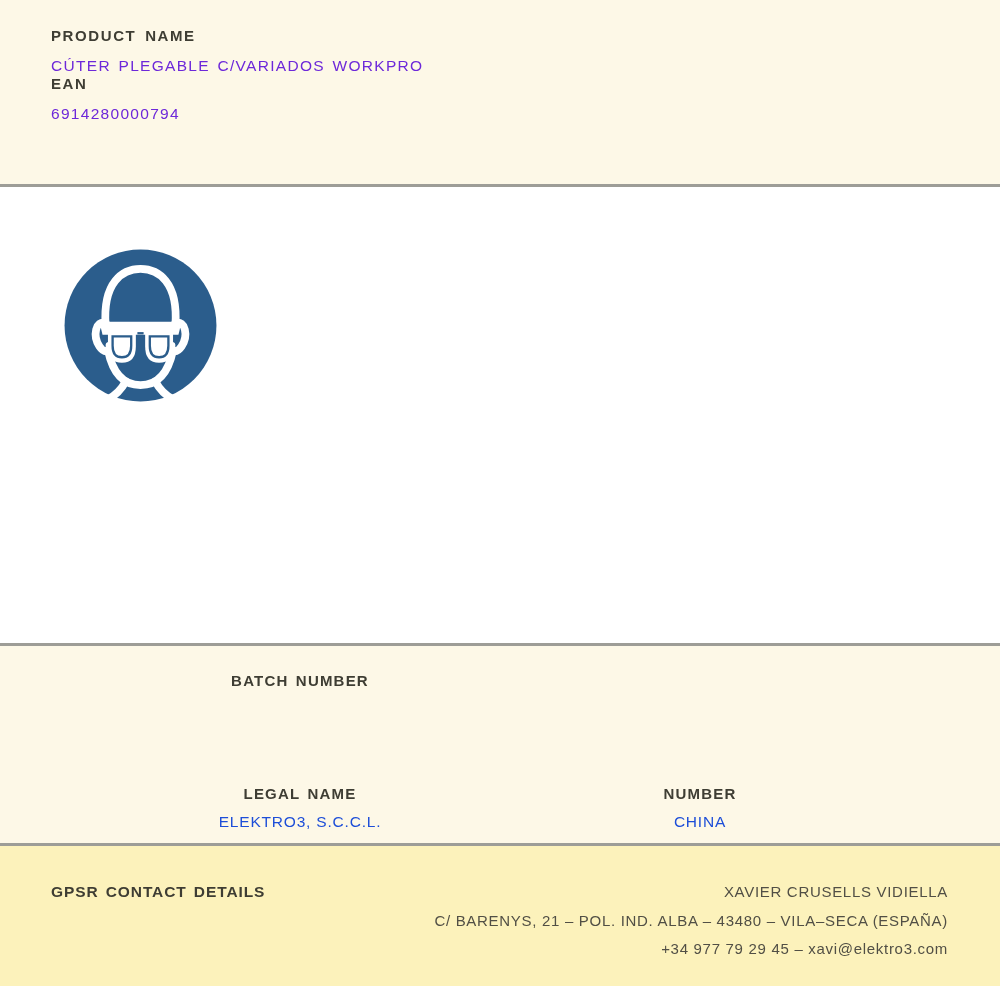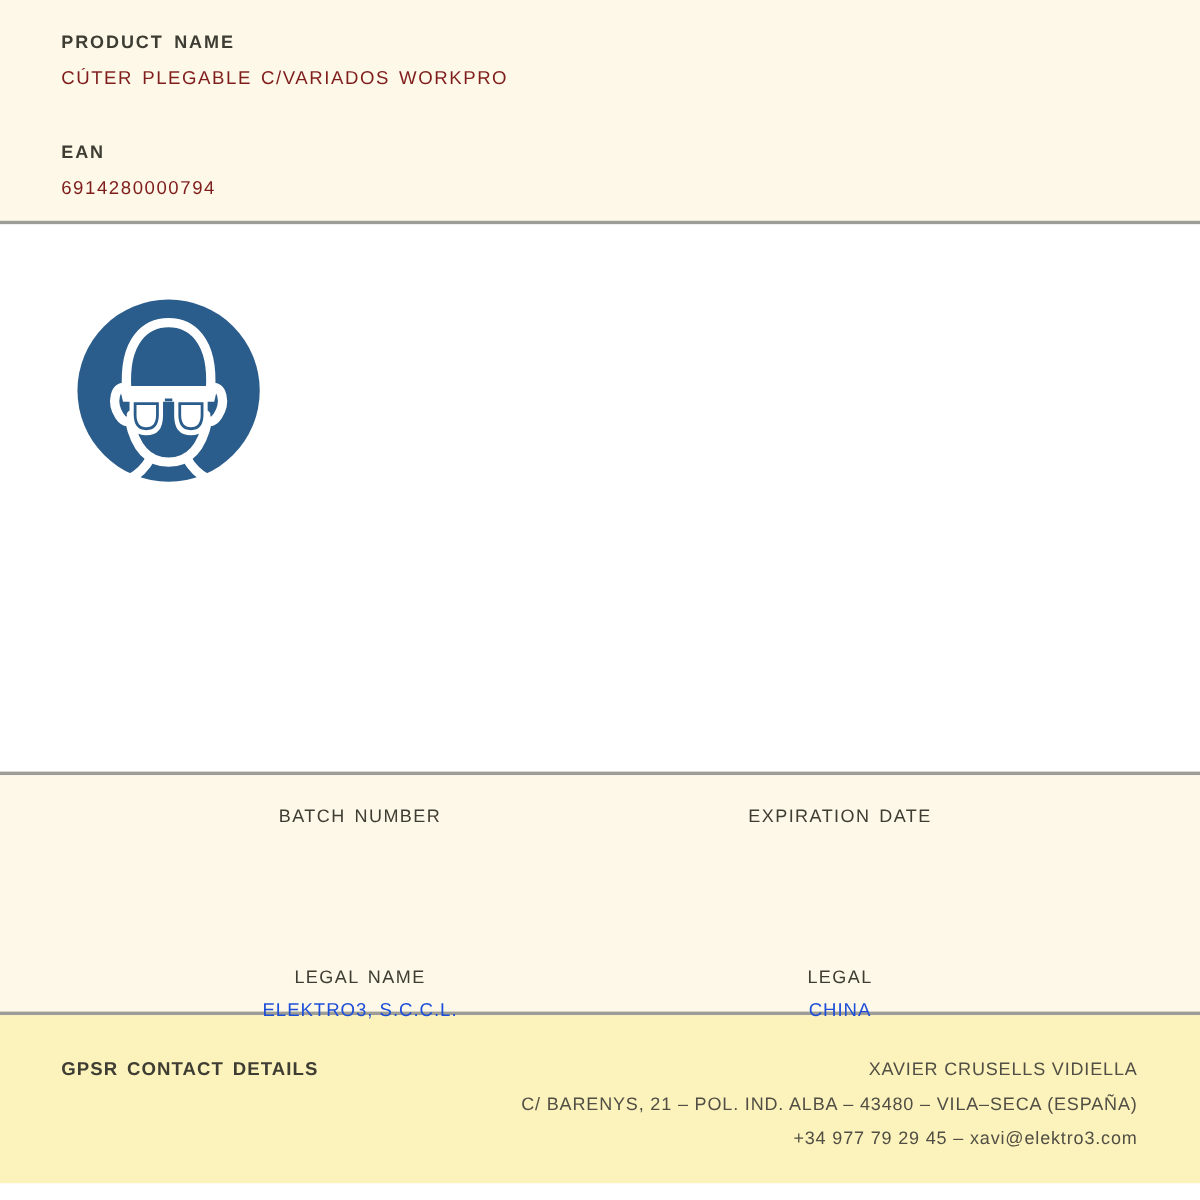--- a/index.html
+++ b/index.html
@@ -14,35 +14,35 @@
   .divider-border { border-bottom: 3px solid #9d9d97; }
 
   
   .sec-top { background: #fdf8e7; height: 187px; padding: 27px 74px 0 51px; }
   .field-label {
     font-size: 15px; font-weight: bold; letter-spacing: 1.6px; word-spacing: 3px;
     color: #3e3d33;
   }
   .field-value {
     font-size: 15.5px; letter-spacing: 1.3px; word-spacing: 2px;
-    color: #7f1d1d; margin-top: 13px;
+    color: #6d28d9; margin-top: 13px;
   }
-  .field-block + .field-block { margin-top: 44px; }
+  .field-block + .field-block { }
 
   
   .sec-white { background: #ffffff; height: 459px; padding: 61px 0 0 63px; }
   .picto { width: 155px; height: 155px; display: block; }
 
   
   .sec-details { background: #fdf8e7; height: 200px; padding: 26px 100px 0 100px; }
   .details-row { display: grid; grid-template-columns: 1fr 1fr; }
-  .details-row.second { margin-top: 88px; }
+  .details-row.second { margin-top: 67px; }
   .detail-cell { text-align: center; }
   .detail-label {
-    font-size: 15px; font-weight: normal; letter-spacing: 1.2px; word-spacing: 2px;
+    font-size: 15px; font-weight: bold; letter-spacing: 1.2px; word-spacing: 2px;
     color: #3e3d33;
   }
   .detail-value {
     font-size: 15.5px; letter-spacing: 0.8px; color: #1d4ed8; margin-top: 11px;
     min-height: 18px;
   }
 
   
   .sec-contact {
     background: #fcf2bb; height: 140px; padding: 36px 52px 0 51px;
@@ -101,31 +101,30 @@
   </svg>
 </div>
 
 <div class="sec sec-details divider-border">
   <div class="details-row">
     <div class="detail-cell">
       <div class="detail-label">BATCH NUMBER</div>
       <div class="detail-value"></div>
     </div>
     <div class="detail-cell">
-      <div class="detail-label">EXPIRATION DATE</div>
       <div class="detail-value"></div>
     </div>
   </div>
   <div class="details-row second">
     <div class="detail-cell">
       <div class="detail-label">LEGAL NAME</div>
       <div class="detail-value">ELEKTRO3, S.C.C.L.</div>
     </div>
     <div class="detail-cell">
-      <div class="detail-label">LEGAL</div>
+      <div class="detail-label">NUMBER</div>
       <div class="detail-value">CHINA</div>
     </div>
   </div>
 </div>
 
 <div class="sec sec-contact">
   <div class="contact-label">GPSR CONTACT DETAILS</div>
   <div class="contact-lines">
     <div>XAVIER CRUSELLS VIDIELLA</div>
     <div>C/ BARENYS, 21 – POL. IND. ALBA – 43480 – VILA–SECA (ESPAÑA)</div>

